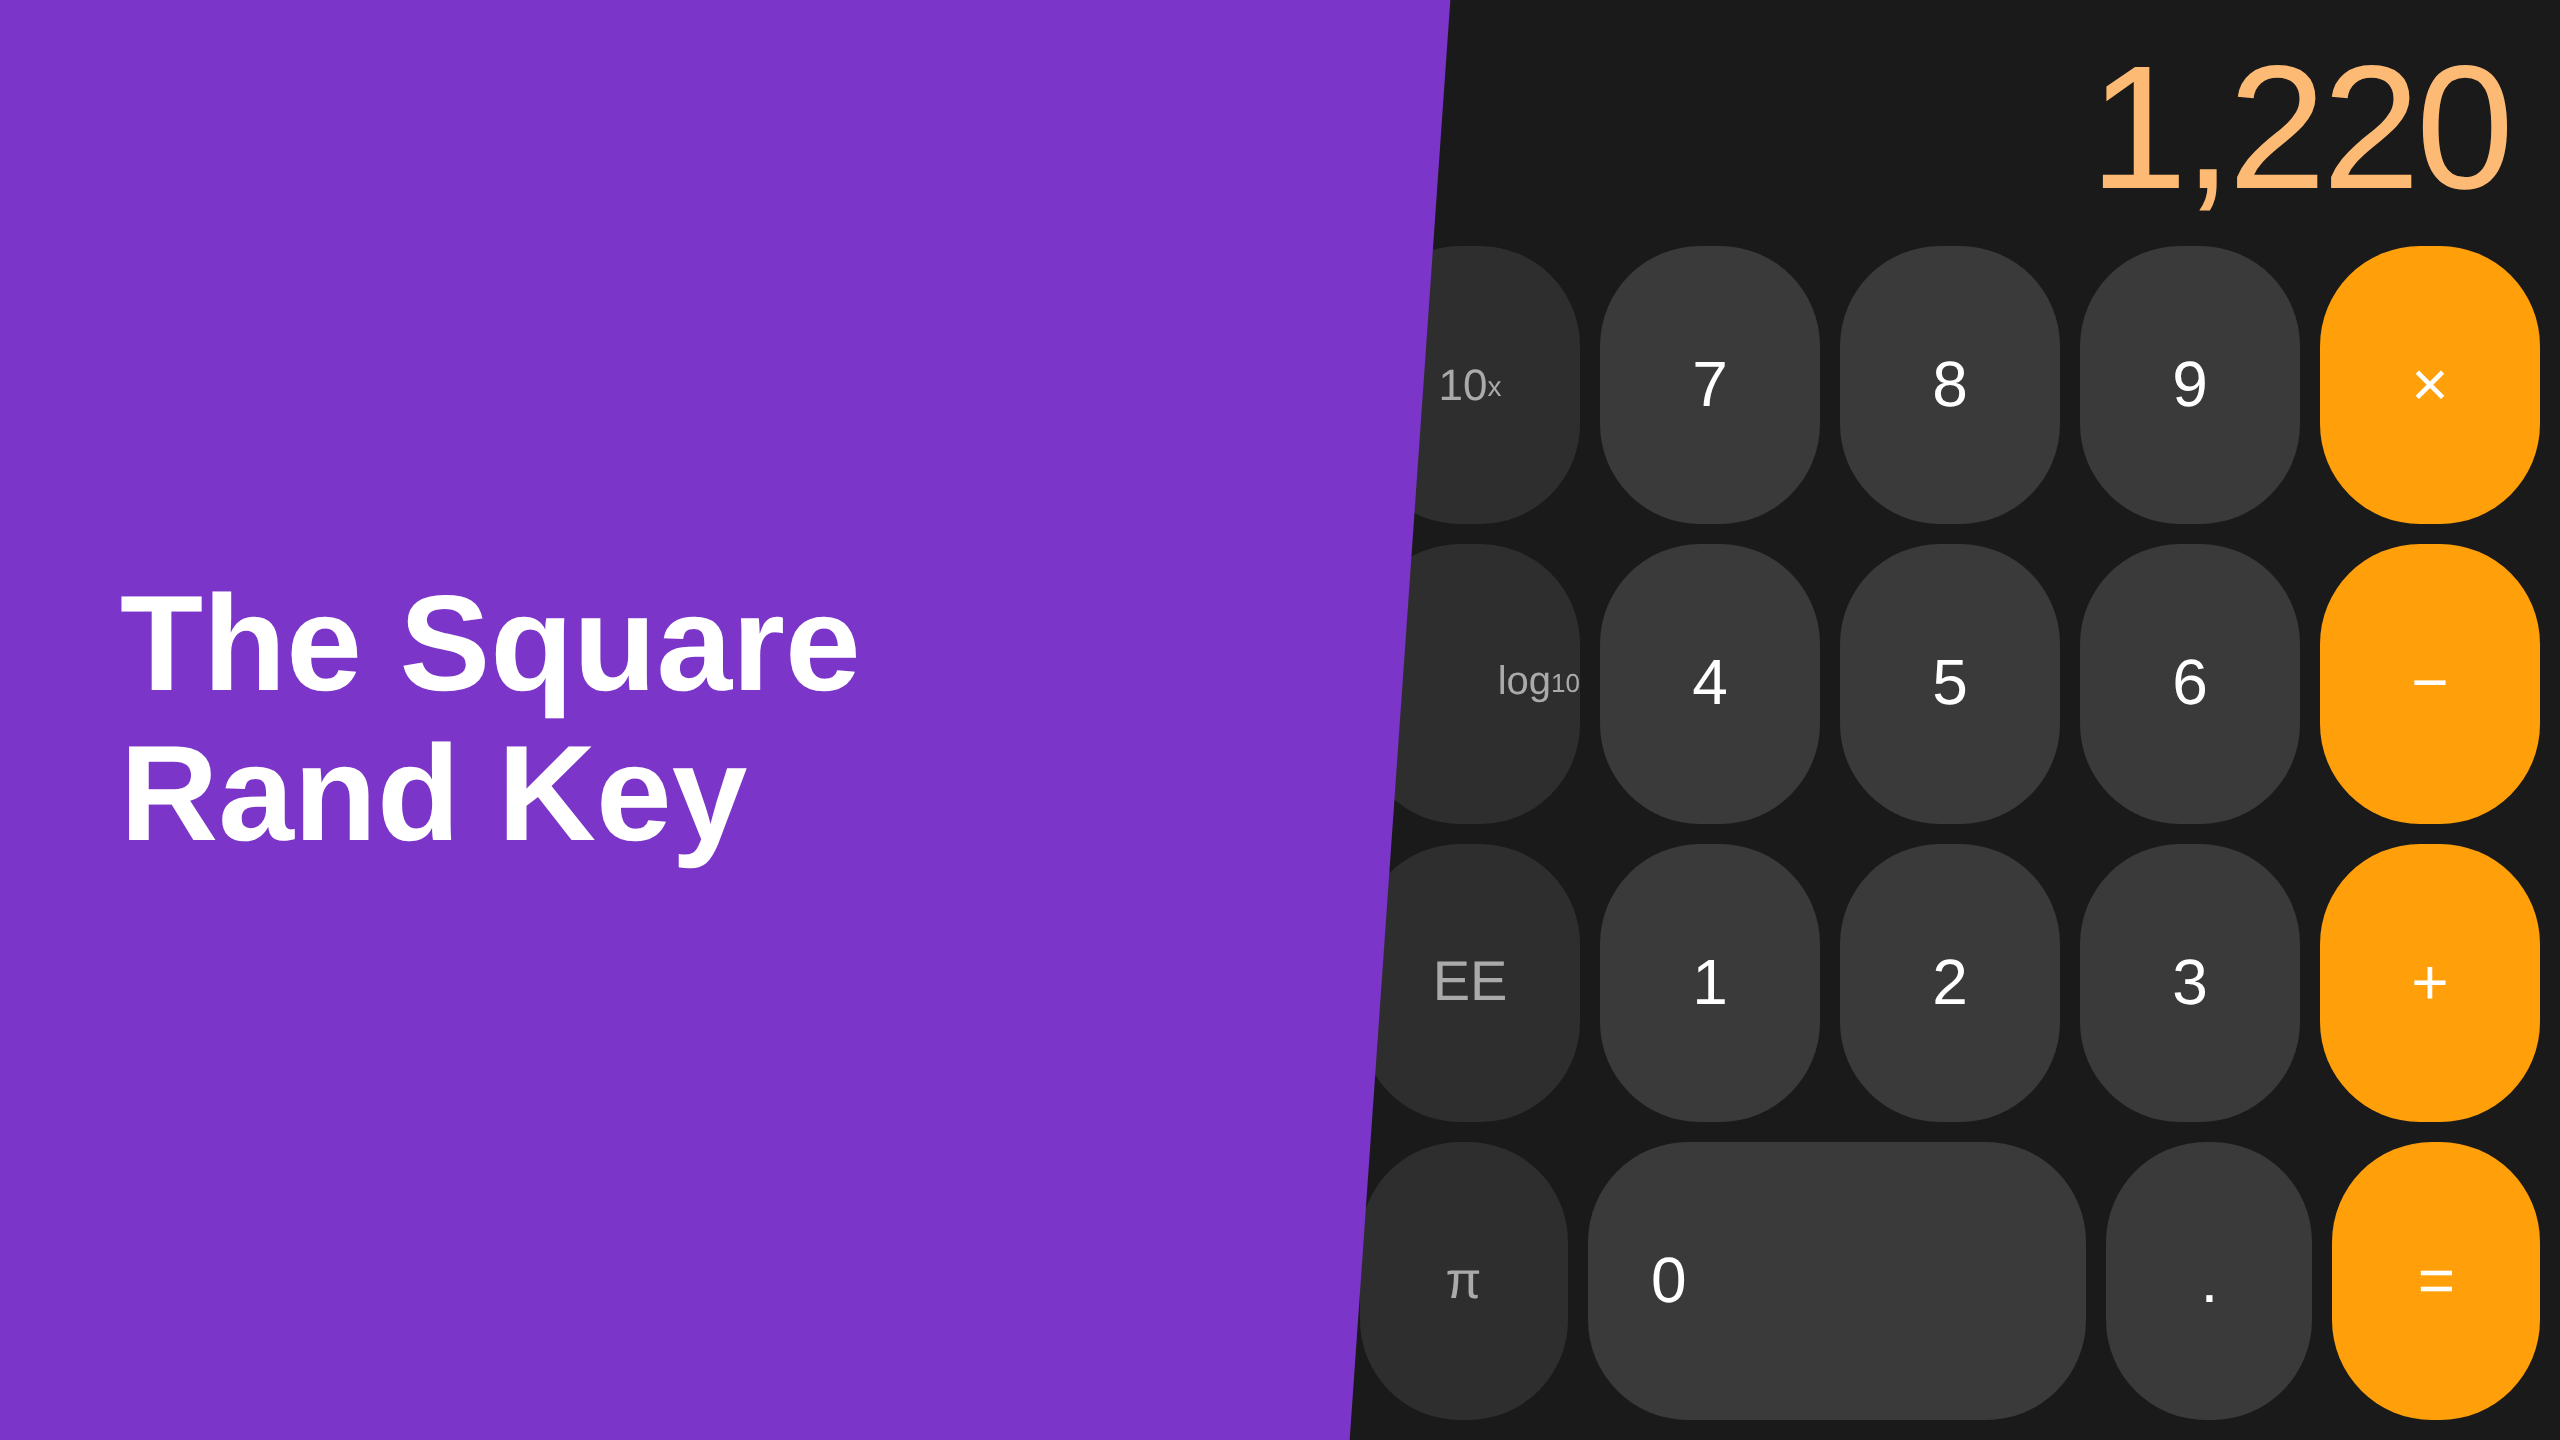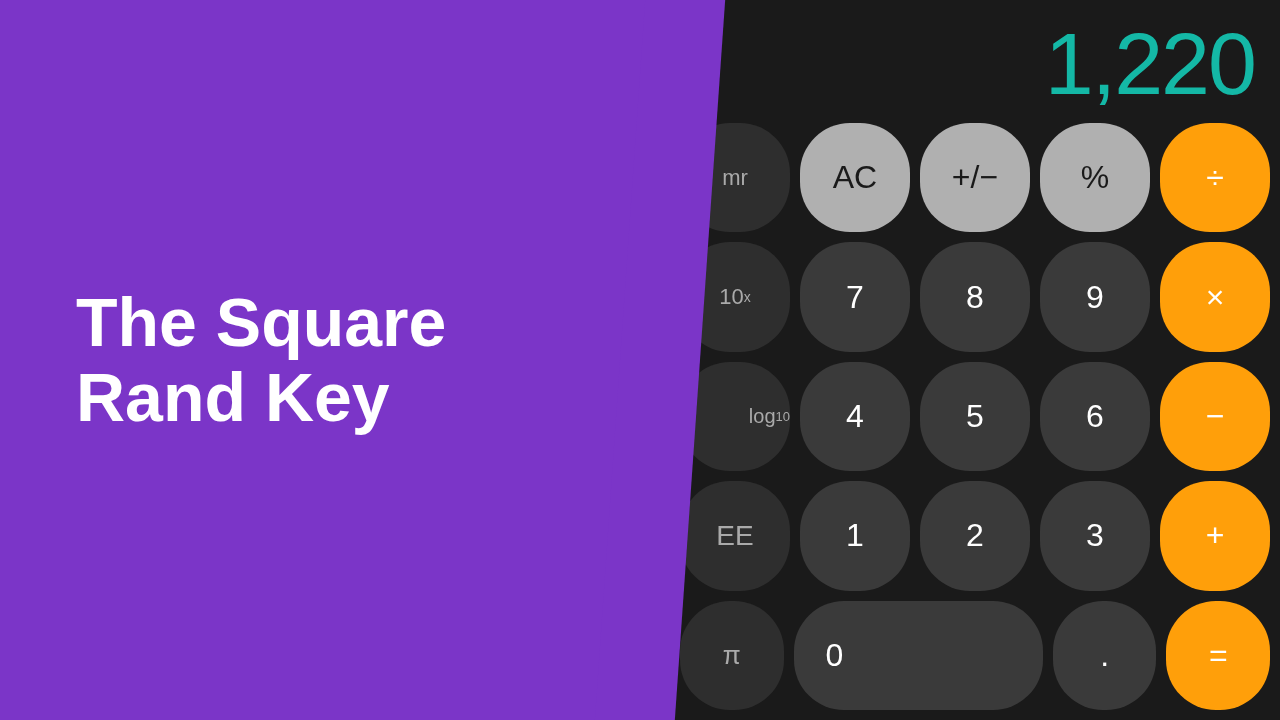--- a/index.html
+++ b/index.html
@@ -14,21 +14,21 @@
 
     
     .left-panel {
       position: relative;
       width: 660px;
       height: 720px;
       background: #7B35C8;
       flex-shrink: 0;
       display: flex;
       align-items: center;
-      padding: 76px;
+      padding: 60px;
       z-index: 1;
     }
 
     .left-panel::after {
       content: '';
       position: absolute;
       right: -40px;
       top: 0;
       width: 80px;
       height: 100%;
@@ -60,21 +60,21 @@
     
     .display {
       display: flex;
       justify-content: flex-end;
       align-items: flex-end;
       padding: 10px 15px 15px 10px;
       min-height: 100px;
     }
 
     .display-value {
-      color: #14b8a6;
+      color: #fdba74;
       font-size: 88px;
       font-weight: 300;
       letter-spacing: -2px;
       line-height: 1;
     }
 
     
     .button-grid {
       display: flex;
       flex-direction: column;
@@ -141,27 +141,20 @@
   </div>
 </div>
 
 <div class="right-panel">
   <div class="display">
     <span class="display-value">1,220</span>
   </div>
 
   <div class="button-grid">
 
-    <div class="button-row">
-      <button class="calc-btn btn-dark-side">mr</button>
-      <button class="calc-btn btn-gray">AC</button>
-      <button class="calc-btn btn-gray">+/−</button>
-      <button class="calc-btn btn-gray">%</button>
-      <button class="calc-btn btn-orange">÷</button>
-    </div>
 
     <div class="button-row">
       <button class="calc-btn btn-dark-side" style="font-size:22px;">10<sup style="font-size:14px;">x</sup></button>
       <button class="calc-btn btn-dark">7</button>
       <button class="calc-btn btn-dark">8</button>
       <button class="calc-btn btn-dark">9</button>
       <button class="calc-btn btn-orange">×</button>
     </div>
 
     <div class="button-row">

